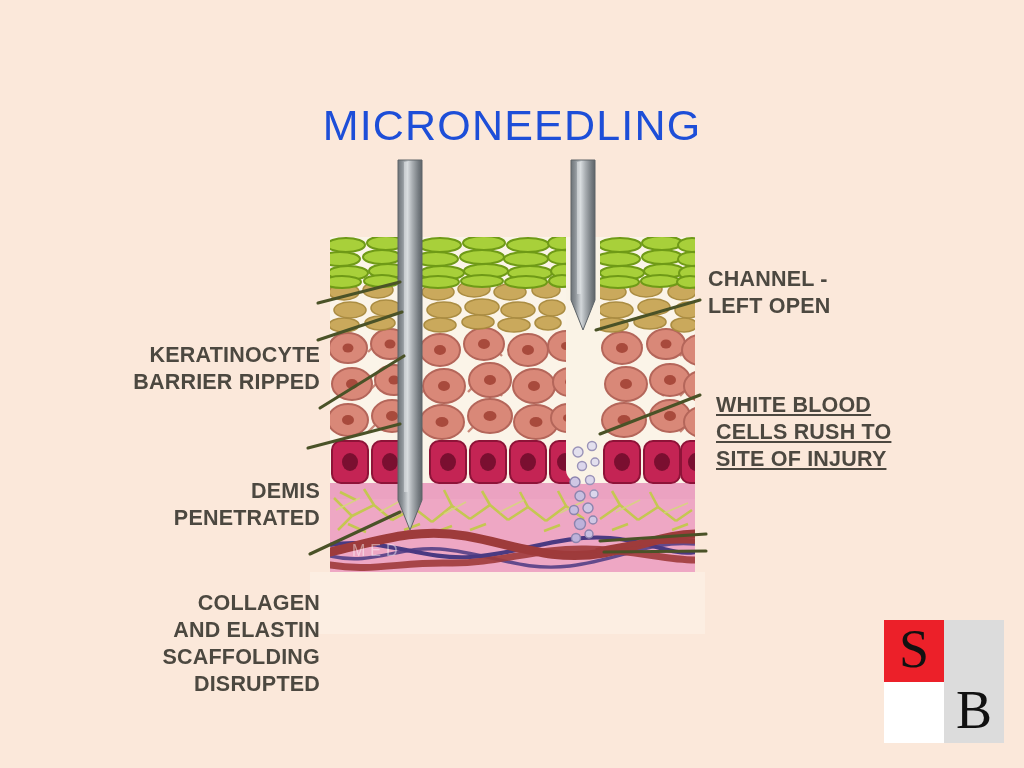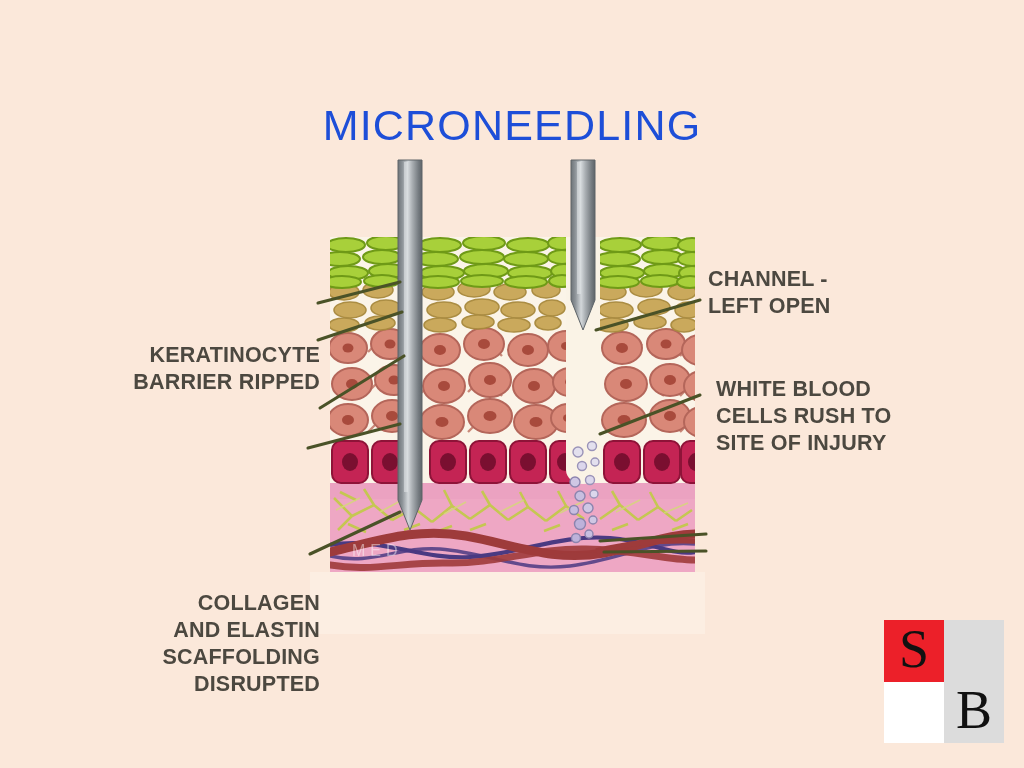--- a/index.html
+++ b/index.html
@@ -49,21 +49,21 @@
     white-space: pre-line;
   }
   .label.right { text-align: left; }
   .label.left  { text-align: right; margin-top: 44px; }
 
   #label-keratinocyte { left: 60px;  top: 298px; width: 260px; }
   #label-dermis       { left: 60px;  top: 434px; width: 260px; }
   #label-collagen     { left: 60px;  top: 546px; width: 260px; }
 
   #label-channel      { left: 708px; top: 266px; width: 250px; }
-  #label-wbc          { left: 716px; top: 376px; width: 250px; }
+  #label-wbc          { left: 716px; top: 392px; width: 250px; text-decoration: underline; }
   #label-vessels      { left: 716px; top: 492px; width: 250px; }
 
   
   #logo {
     position: absolute;
     left: 884px;
     top: 620px;
     width: 120px;
     height: 123px;
     background: #DCDCDC;
@@ -360,20 +360,22 @@
       <line x1="700" y1="395" x2="600" y2="434"></line>
       <line x1="706" y1="534" x2="600" y2="541"></line>
       <line x1="706" y1="551" x2="604" y2="552"></line>
     </g>
   </svg>
 
   <div id="title">MICRONEEDLING</div>
 
   <div class="label left" id="label-keratinocyte">KERATINOCYTE
 BARRIER RIPPED</div>
+  <div class="label left" id="label-dermis">DEMIS
+PENETRATED</div>
   <div class="label right" id="label-channel">CHANNEL -
 LEFT OPEN</div>
 
   <div class="label left" id="label-collagen">COLLAGEN
 AND ELASTIN
 SCAFFOLDING
 DISRUPTED</div>
   <div class="label right" id="label-wbc">WHITE BLOOD
 CELLS RUSH TO
 SITE OF INJURY</div>

